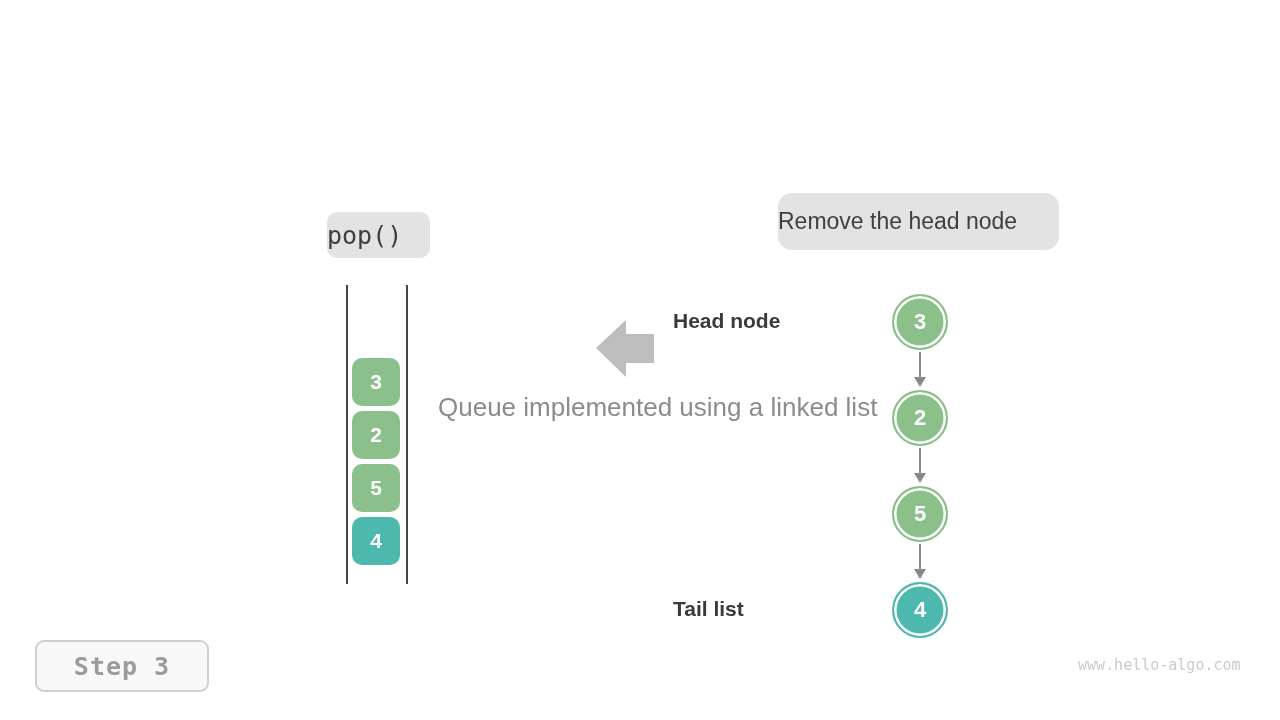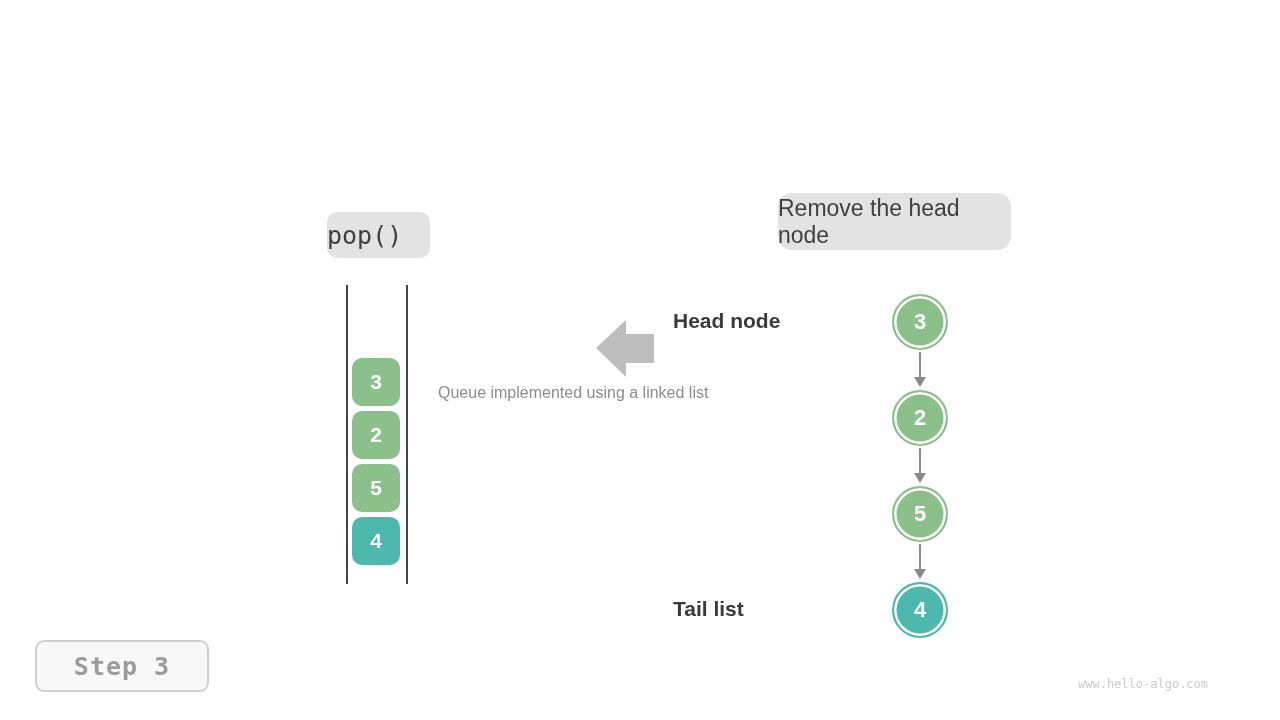--- a/index.html
+++ b/index.html
@@ -14,21 +14,21 @@
     color: var(--bubble-text);
     display: flex; align-items: center; justify-content: flex-start;
   }
   .op-bubble {
     left: 327px; top: 212px; width: 103px; height: 46px;
     border-radius: 10px;
     font-family: "DejaVu Sans Mono", monospace;
     font-size: 25px;
   }
   .callout-bubble {
-    left: 778px; top: 193px; width: 233px; height: 57px;
+    left: 778px; top: 193px; width: 281px; height: 57px;
     border-radius: 14px;
     font-size: 23px;
   }
 
   
   .stack-line {
     top: 285px; width: 2px; height: 299px;
     background: var(--stack-line);
   }
   .stack-line.left  { left: 346px; }
@@ -44,22 +44,22 @@
     color: #ffffff; font-size: 21px; font-weight: bold;
     background: var(--green);
   }
   .stack-box.teal { background: var(--teal); }
 
   
   .big-arrow { left: 596px; top: 320px; }
 
   
   .caption {
-    left: 438px; top: 384px;
-    font-size: 16px; color: var(--caption-text);
+    left: 438px; top: 392px;
+    font-size: 26px; color: var(--caption-text);
     white-space: nowrap;
   }
 
   
   .nodes {
     left: 892px; top: 294px; width: 56px;
     display: flex; flex-direction: column; gap: 40px;
   }
   .node {
     width: 56px; height: 56px; border-radius: 50%;
@@ -99,23 +99,23 @@
     border-radius: 9px;
     display: flex; align-items: center; justify-content: center;
     font-family: "DejaVu Sans Mono", monospace;
     font-size: 25px; font-weight: bold;
     color: var(--step-text);
     letter-spacing: 1px;
   }
 
   
   .watermark {
-    left: 1078px; top: 677px;
+    left: 1078px; top: 656px;
     font-family: "DejaVu Sans Mono", monospace;
-    font-size: 12px; color: var(--watermark-text);
+    font-size: 15px; color: var(--watermark-text);
     white-space: nowrap;
   }
 </style>
 </head>
 <body>
 
 <div class="abs bubble op-bubble">
   <span>pop()</span>
 </div>
 

